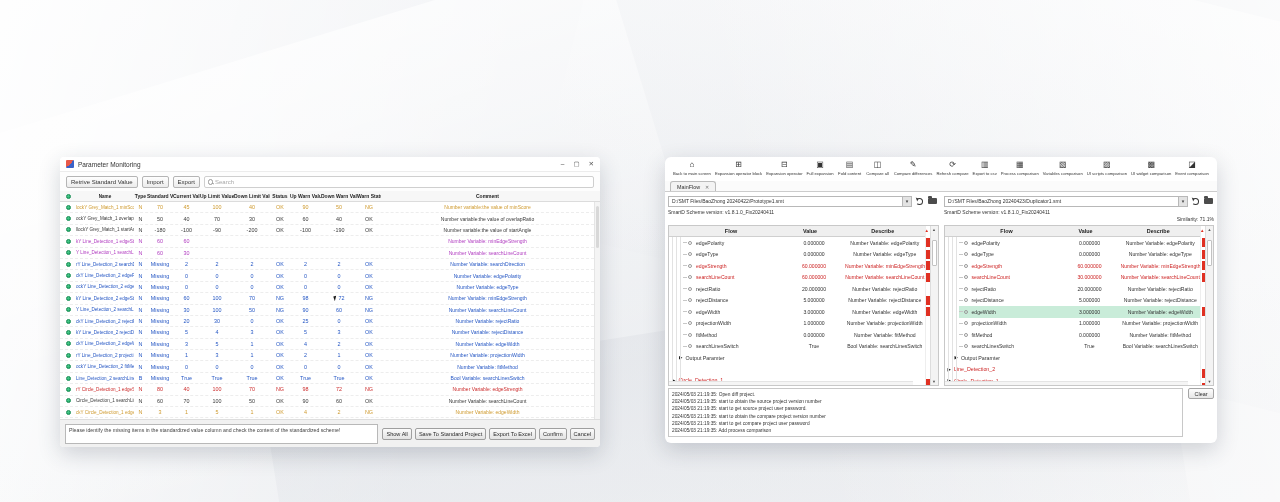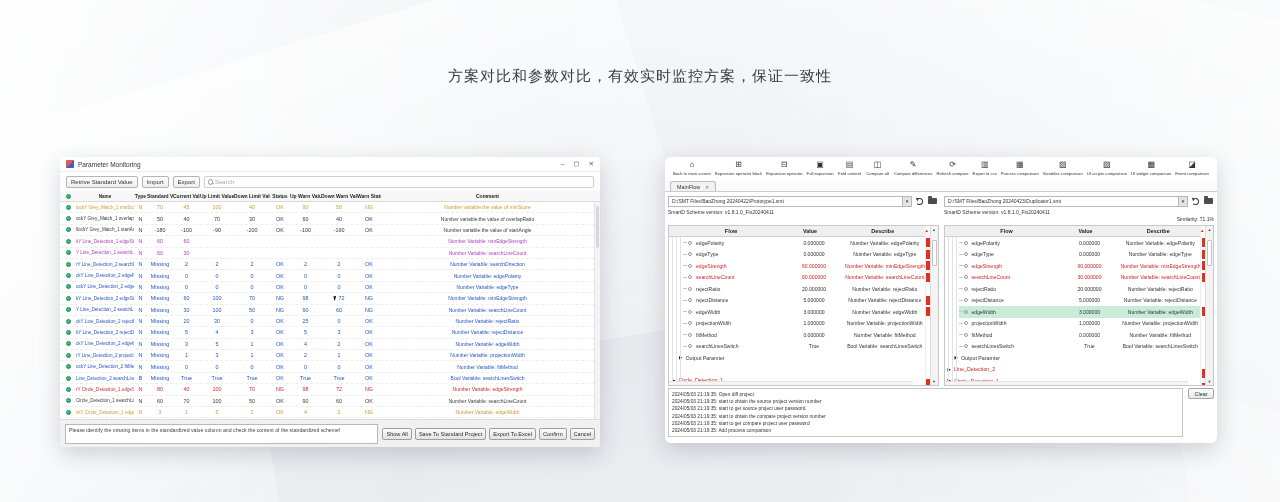--- a/index.html
+++ b/index.html
@@ -180,21 +180,20 @@
 </style>
 </head>
 <body>
 
 <div class="bg"></div>
 <div class="band band1"></div>
 <div class="band band2"></div>
 <div class="band band3"></div>
 
 <div class="hero">
-  <p>方案对比和参数对比，有效实时监控方案，保证一致性</p>
 </div>
 
 <div class="win param-window">
   <div class="pw-titlebar">
     <span class="pw-appicon"></span>
     <span class="pw-title">Parameter Monitoring</span>
     <span class="pw-controls">
       <span>–</span>
       <span>▢</span>
       <span>✕</span>

